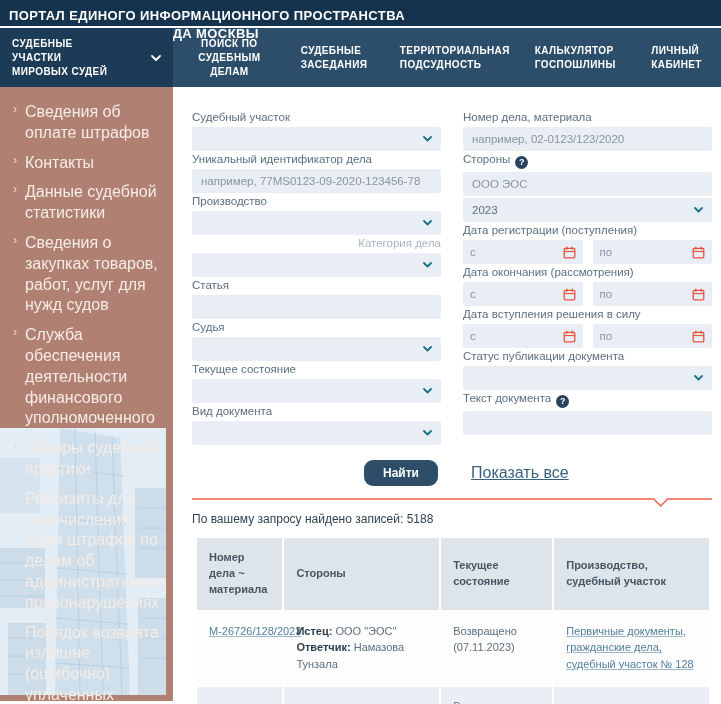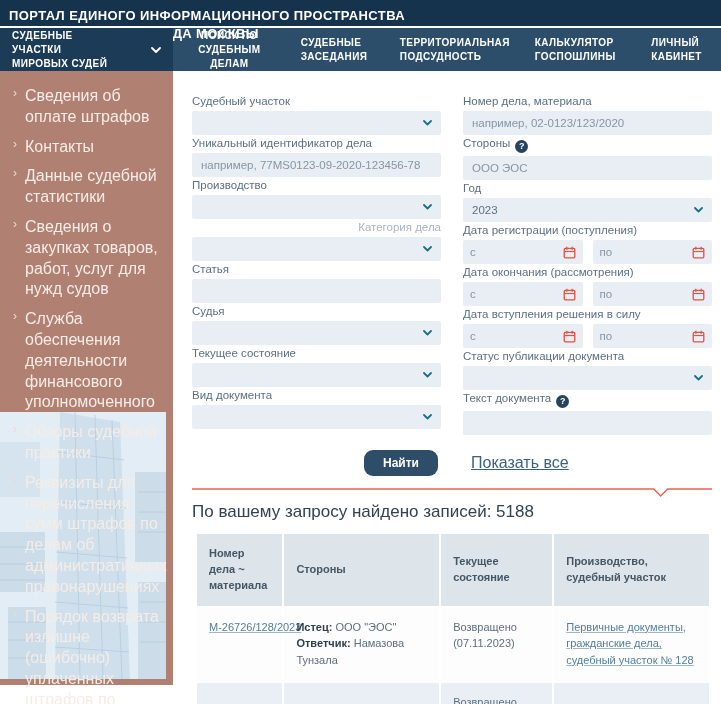--- a/index.html
+++ b/index.html
@@ -6,21 +6,21 @@
   html,body { width:721px; height:704px; overflow:hidden;
     font-family:"Liberation Sans", sans-serif; background:#fff; }
 
   
   .top-header { height:28px; background:#16334e; color:#fff;
     padding:7px 10px 0 9px; border-bottom:2px solid #fff; }
   .top-header .title { font-size:13px; font-weight:bold; letter-spacing:.4px;
     line-height:1.38; text-transform:uppercase; max-width:520px; }
 
   
-  .navbar { height:43px; background:#2d4e6a; display:flex; align-items:stretch; }
+  .navbar { height:59px; background:#2d4e6a; display:flex; align-items:stretch; }
   .nav-active { width:173px; background:#1c3b57; display:flex; align-items:center;
     justify-content:space-between; padding:0 12px 0 12px; cursor:pointer; }
   .nav-label { color:#fff; font-size:10px; font-weight:bold; letter-spacing:.4px;
     line-height:1.4; text-transform:uppercase; }
   .nav-links { flex:1; display:flex; align-items:center; padding-left:15px; gap:30px; }
   .nav-item { cursor:pointer; }
   .nav-item .nav-label { display:block; }
   .w86 { max-width:86px;text-align:center; } .w72 { max-width:72px; } .w105 { max-width:105px; }
   .w90 { max-width:90px; } .w60 { max-width:60px; }
   .nav-last { margin-left:auto; margin-right:12px; }
@@ -68,21 +68,21 @@
     font-family:inherit; font-size:12px; font-weight:bold; padding:6px 19px;
     border-radius:9px; cursor:pointer; }
   .show-all { margin-left:33px; font-size:16px; color:#39617f;
     text-decoration:underline; cursor:pointer; }
 
   
   .red-divider { margin-top:12px; height:10px; }
   .red-divider svg { display:block; width:100%; height:10px; }
 
   
-  .results-count { margin:4px 0 10px; font-size:17px; color:#32424f; }
+  .results-count { margin:4px 0 10px; font-size:12px; color:#32424f; }
   table.results { width:calc(100% - 4px); margin-left:3px; border-collapse:collapse;
     table-layout:fixed; }
   table.results col.c1{width:17%;} table.results col.c2{width:30.5%;}
   table.results col.c3{width:22%;} table.results col.c4{width:30.5%;}
   table.results th { background:#dde4ea; font-size:11px; font-weight:bold;
     color:#455664; text-align:left; padding:12px 12px; line-height:1.45;
     border:2px solid #fff; vertical-align:middle; }
   table.results td { font-size:11px; color:#5f6e7c; padding:11px 12px 13px;
     line-height:1.5; border:2px solid #fff; vertical-align:top; }
   table.results tr.alt td { background:#e9eff5; }
@@ -283,21 +283,20 @@
             <span>например, 02-0123/123/2020</span>
           </div>
         </div>
         <div class="field">
           <label><span>Стороны</span><span class="help">?</span></label>
           <div class="control plain">
             <span>ООО ЭОС</span>
           </div>
         </div>
         <div class="field">
-          <label>Год</label>
           <div class="control">
             <span class="val-dark">2023</span>
             <svg class="sel-chev" width="9" height="6" viewBox="0 0 9 6">
                 <polyline points="1,1 4.5,4.5 8,1" fill="none" stroke="#177286" stroke-width="1.8" stroke-linecap="round" stroke-linejoin="round"></polyline>
               </svg>
           </div>
         </div>
         <div class="field">
           <label>Дата регистрации (поступления)</label>
           <div class="date-row">

